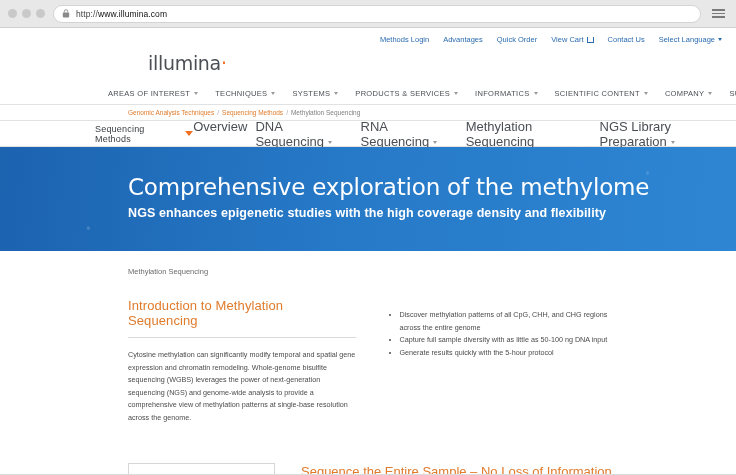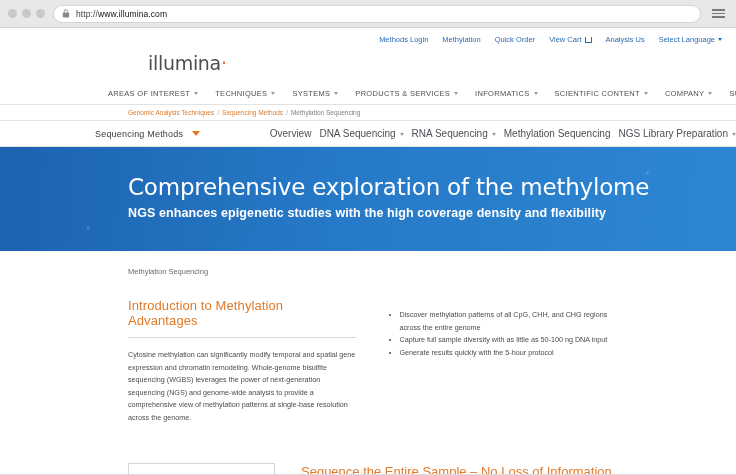--- a/index.html
+++ b/index.html
@@ -136,21 +136,21 @@
     border-right: 4px solid transparent;
     border-top: 5px solid #f36f21;
     margin-left: 9px;
     vertical-align: middle;
   }
   .sub-links {
     margin-left: auto;
     display: flex;
     gap: 8px;
     padding-right: 0;
-    font-size: 10px;
+    font-size: 13px;
     color: #4b4f54;
   }
 
   
   .hero {
     height: 104px;
     background: linear-gradient(95deg, #1c63b0 0%, #2679c7 45%, #2e86d3 100%);
     position: relative;
     overflow: hidden;
   }
@@ -269,24 +269,24 @@
     <span></span>
       <span></span>
       <span></span>
   </div>
 </div>
 
 <div class="page">
 
   <div class="utility-bar">
     <span class="u-item">Methods Login</span>
-    <span class="u-item">Methylation</span>
+    <span class="u-item">Advantages</span>
     <span class="u-item">Quick Order</span>
     <span class="u-item"><span>View Cart</span><span class="cart-icon"></span></span>
-    <span class="u-item">Analysis Us</span>
+    <span class="u-item">Contact Us</span>
     <span class="u-item"><span>Select Language</span><span class="caret-sm"></span></span>
   </div>
 
   <div class="logo-row">
     <span class="logo"><span>illumina</span><span class="dot">·</span></span>
   </div>
 
   <div class="main-nav">
     <span class="nav-item"><span>AREAS OF INTEREST</span><span class="caret-gray"></span></span>
     <span class="nav-item"><span>TECHNIQUES</span><span class="caret-gray"></span></span>
@@ -324,21 +324,21 @@
       <h1>Comprehensive exploration of the methylome</h1>
       <h2>NGS enhances epigenetic studies with the high coverage density and flexibility</h2>
     </div>
   </div>
 
   <div class="content">
     <div class="page-label">Methylation Sequencing</div>
 
     <div class="two-col">
       <div class="col">
-        <h3>Introduction to Methylation Advantages</h3>
+        <h3>Introduction to Methylation Sequencing</h3>
         <p>Cytosine methylation can significantly modify temporal and spatial gene expression and chromatin remodeling. Whole-genome bisulfite sequencing (WGBS) leverages the power of next-generation sequencing (NGS) and genome-wide analysis to provide a comprehensive view of methylation patterns at single-base resolution across the genome.</p>
       </div>
       <div class="col">
         <ul>
           <li>Discover methylation patterns of all CpG, CHH, and CHG regions across the entire genome</li>
           <li>Capture full sample diversity with as little as 50-100 ng DNA input</li>
           <li>Generate results quickly with the 5-hour protocol</li>
         </ul>
       </div>
     </div>

